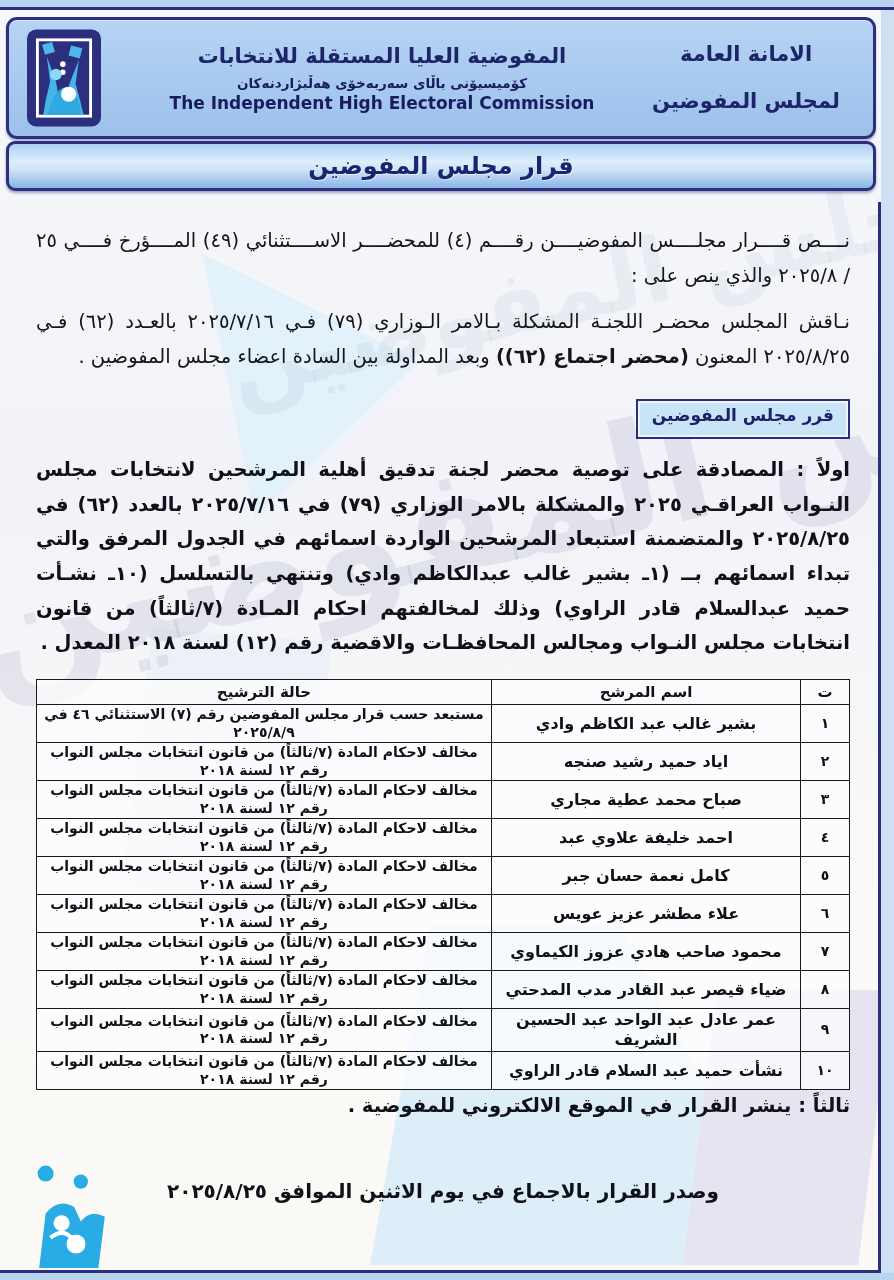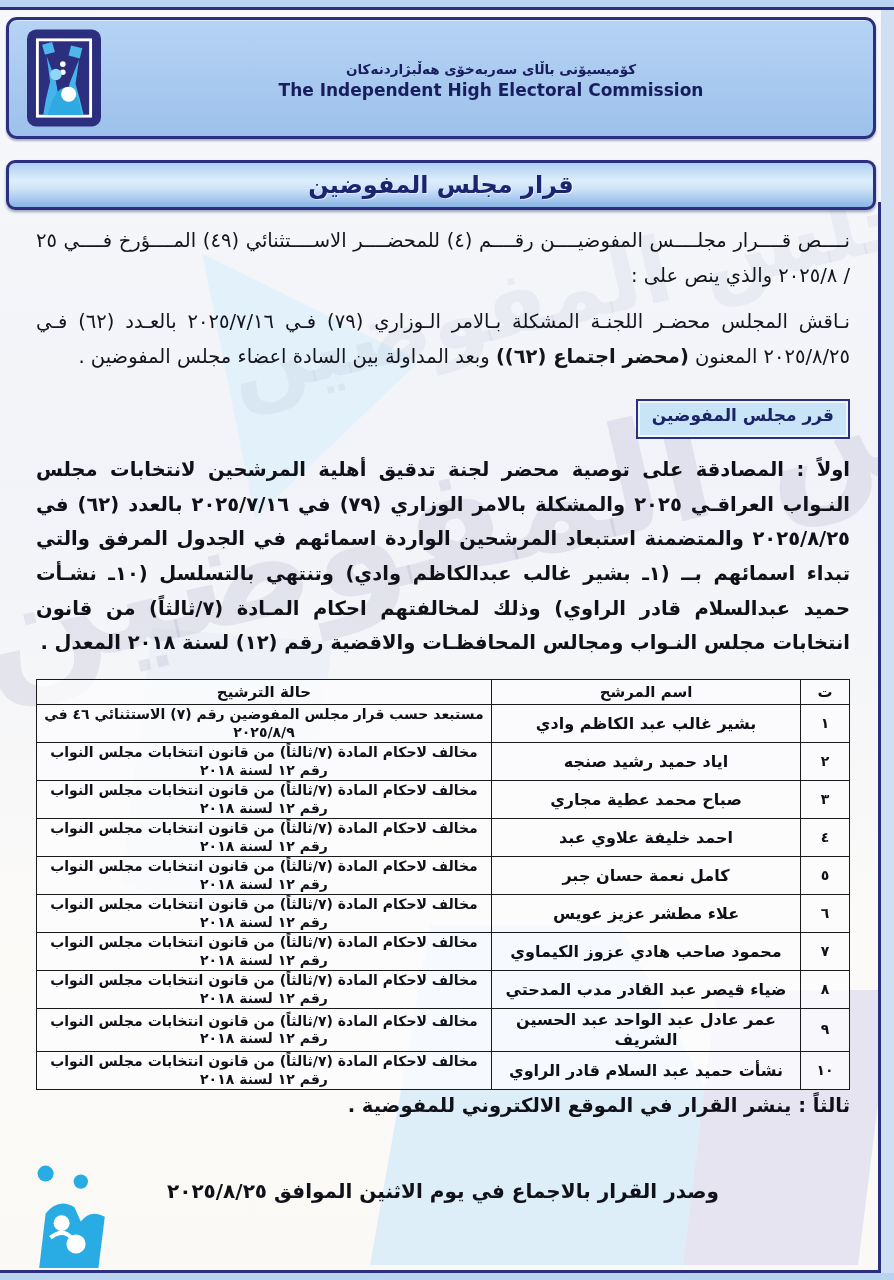--- a/index.html
+++ b/index.html
@@ -45,21 +45,21 @@
   .secretariat .l2{margin-top:24px;}
   .org-block{flex:1;text-align:center;color:#1d2568;line-height:1.15;}
   .org-ar1{font-size:24px;font-weight:bold;letter-spacing:1px;}
   .org-ar2{font-size:21px;font-weight:bold;margin-top:2px;}
   .org-ku{font-size:13.5px;font-weight:bold;margin-top:7px;color:#181d5e;}
   .org-en{font-size:17px;font-weight:bold;margin-top:3px;color:#181d5e;direction:ltr;}
   .logo-box{width:74px;height:98px;margin-right:26px;flex:0 0 auto;}
 
   
   .title-bar{
-    position:absolute;left:6px;top:160px;width:870px;height:50px;z-index:5;
+    position:absolute;left:6px;top:141px;width:870px;height:50px;z-index:5;
     background:linear-gradient(180deg,#aecff2 0%,#ddeefc 40%,#cfe4f8 58%,#8ab5e6 100%);
     border:3px solid #2b2f7e;border-radius:9px;
     box-shadow:0 2px 3px rgba(30,40,100,.4);
     display:flex;align-items:center;justify-content:center;box-sizing:border-box;
   }
   .title-bar .t{font-size:24px;font-weight:bold;color:#1b246e;text-shadow:1px 1px 0 rgba(255,255,255,.55);}
 
   
   .content{position:absolute;right:44px;left:36px;top:224px;z-index:2;}
   .para{font-size:19.5px;line-height:1.78;text-align:justify;color:#14141c;}
@@ -111,21 +111,26 @@
   </div>
 
   <div class="right-strip"></div>
   <div class="top-strip"></div>
   <div class="top-line"></div>
   <div class="frame-right"></div>
   <div class="frame-bottom"></div>
   <div class="bottom-strip"></div>
 
   <div class="header-band">
+    <div class="secretariat">
+      <div class="l1">الامانة العامة</div>
+      <div class="l2">لمجلس المفوضين</div>
+    </div>
     <div class="org-block">
+      <div class="org-ar2">المفوضية العليا المستقلة للانتخابات</div>
       <div class="org-ku">كۆميسيۆنى باڵاى سەربەخۆى هەڵبژاردنەكان</div>
       <div class="org-en">The Independent High Electoral Commission</div>
     </div>
     <div class="logo-box">
       <svg width="74" height="98" viewBox="0 0 64 84">
         <rect x="0" y="0" width="64" height="84" rx="8" fill="#2b2f7e"></rect>
         <rect x="9" y="9" width="46" height="66" fill="none" stroke="#ffffff" stroke-width="2.5"></rect>
         <rect x="14" y="12" width="9" height="9" fill="#4db7ec" transform="rotate(-16 18 16)"></rect>
         <rect x="37" y="15" width="10" height="9" fill="#4db7ec" transform="rotate(14 42 19)"></rect>
         <circle cx="31" cy="30" r="2.4" fill="#ffffff"></circle>

